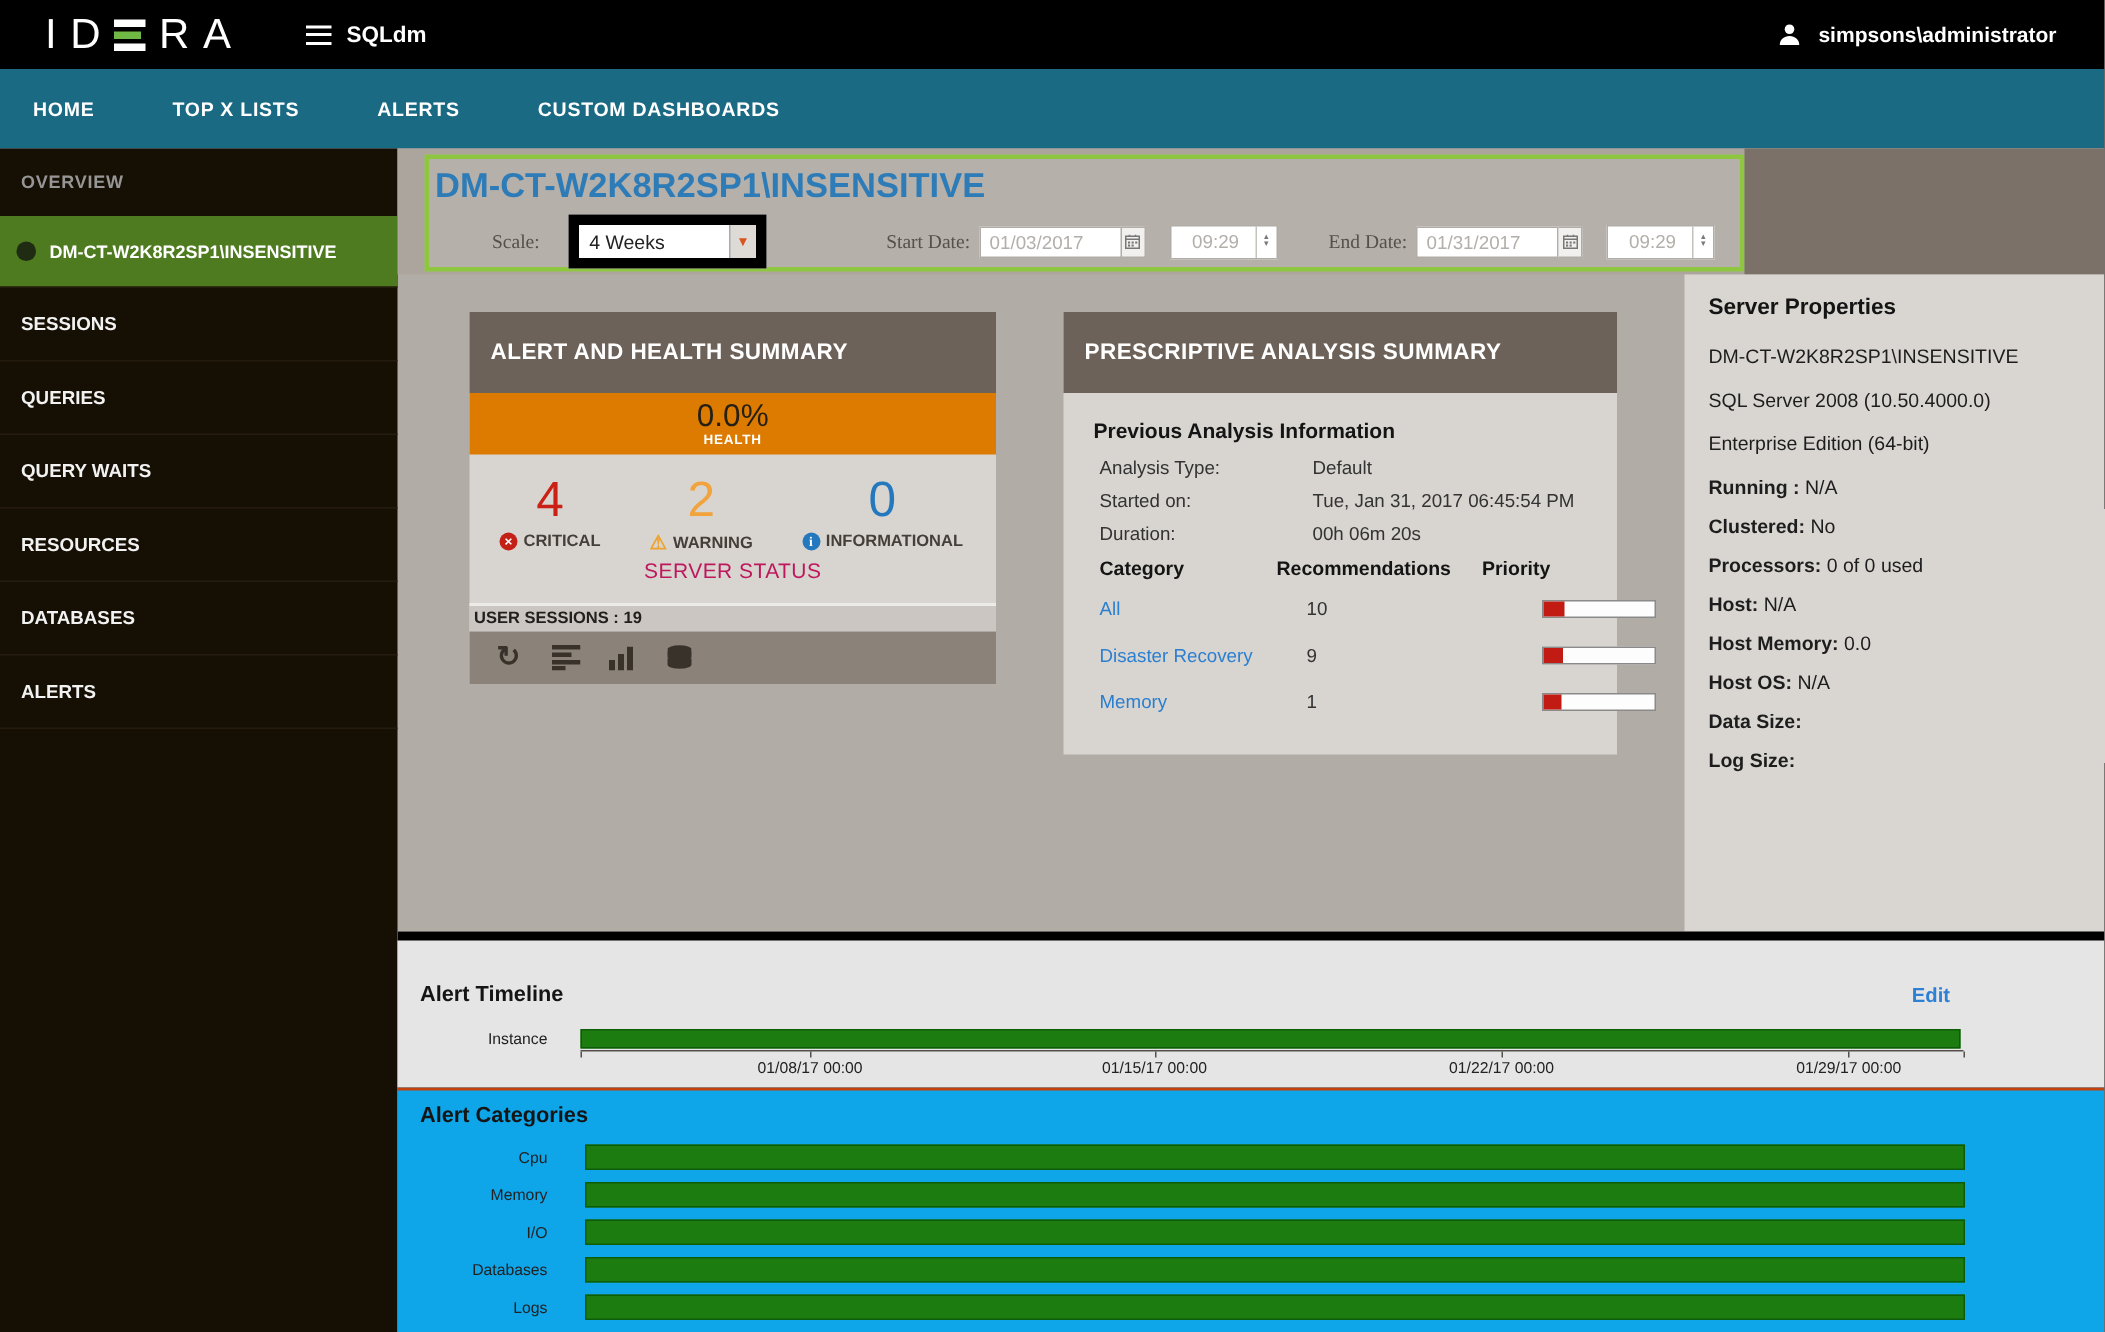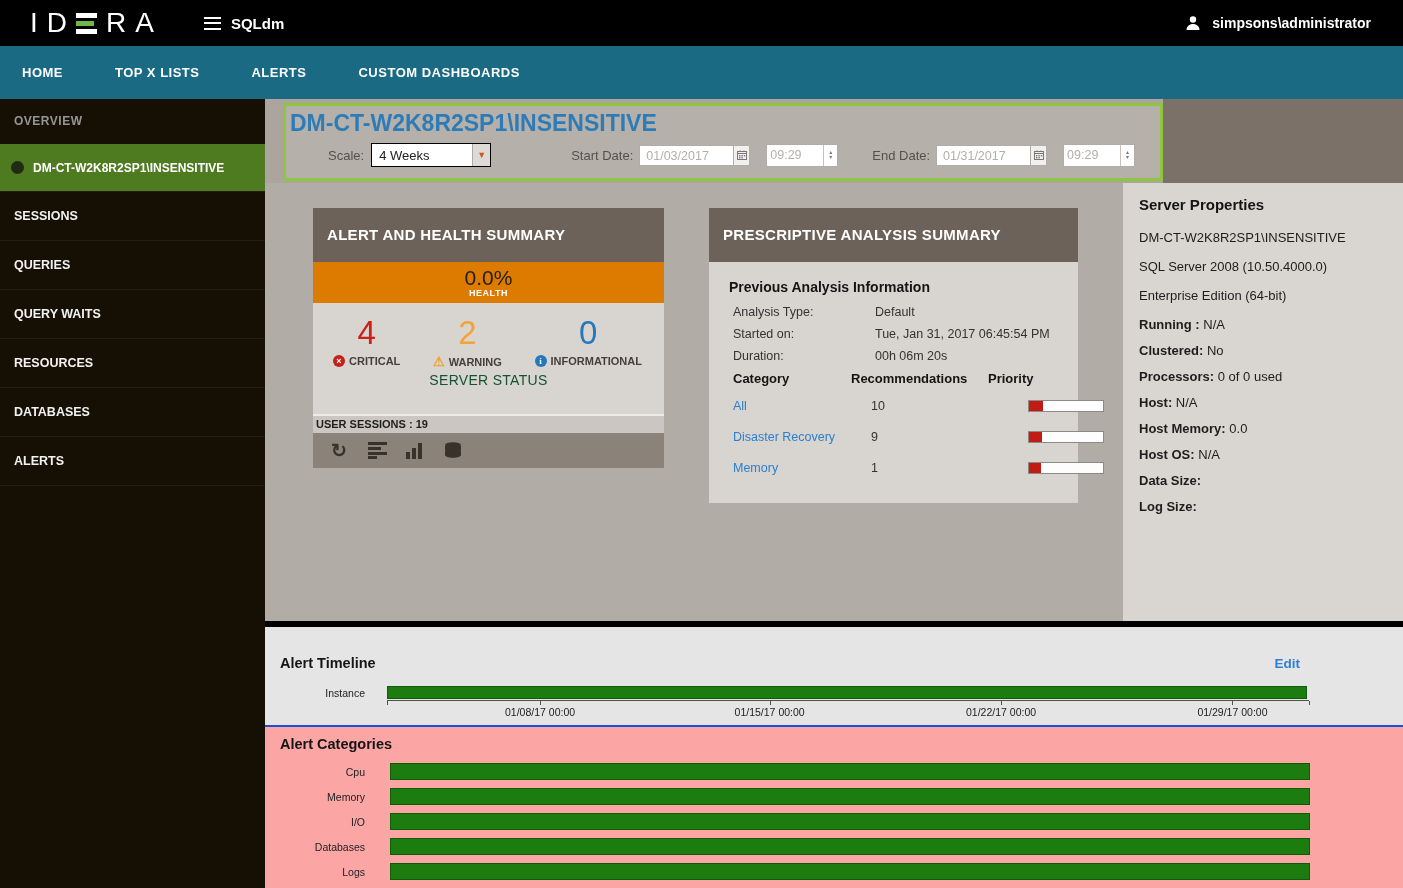--- a/index.html
+++ b/index.html
@@ -38,30 +38,30 @@
 
   
   .main{flex:1;display:flex;flex-direction:column;}
 
   
   .header-strip{height:84px;display:flex;background:#aca59e;}
   .instance-panel{margin:4px 0 0 18px;width:874px;height:72px;background:#b6b0ab;border:3px solid #8ec63f;}
   .strip-filler{flex:1;background:#7b7168;height:84px;}
   .inst-title{margin:4px 0 0 4px;font-size:23px;line-height:26px;font-weight:bold;color:#2e7cb7;}
   .controls{display:flex;align-items:center;margin:7px 0 0 42px;font-size:13px;color:#55504a;}
-  .controls label{white-space:nowrap;}
-  .select{margin-left:7px;width:118px;height:22px;background:#fff;border:1px solid #000000;display:flex;align-items:center;cursor:pointer;}
+  .controls label{white-space:nowrap;font-family:Liberation Serif, serif;}
+  .select{margin-left:19px;width:118px;height:22px;background:#fff;border:7px solid #000000;display:flex;align-items:center;cursor:pointer;}
   .select .val{flex:1;padding-left:7px;font-size:13px;color:#222;}
   .sel-arrow{width:17px;height:100%;background:#dedbd7;border-left:1px solid #aaa;display:flex;align-items:center;justify-content:center;font-size:9px;color:#d9541e;}
   .lab-start{margin-left:80px;} .lab-end{margin-left:34px;}
   .datewrap{display:flex;margin-left:6px;}
   .datebox{width:95px;height:21px;background:#fff;border:1px solid #b0aca7;font-size:12.5px;color:#b3afaa;line-height:21px;padding-left:6px;box-sizing:border-box;}
   .calbtn{width:16px;height:21px;background:#f2f0ee;border:1px solid #b0aca7;border-left:none;display:flex;align-items:center;justify-content:center;padding:0;cursor:pointer;}
   .timebox{margin-left:16px;width:70px;height:21px;background:#fff;border:1px solid #b0aca7;display:flex;box-sizing:content-box;}
-  .timebox .val{flex:1;font-size:12.5px;color:#b3afaa;line-height:21px;padding-left:3px;}
+  .timebox .val{flex:1;font-size:12.5px;color:#b3afaa;line-height:21px;padding-left:14px;}
   .spin{width:13px;border-left:1px solid #c6c2bd;display:flex;flex-direction:column;align-items:center;justify-content:center;font-size:6px;line-height:5px;color:#7a7a7a;cursor:pointer;}
 
   
   .content-row{display:flex;height:445px;}
   .cards{flex:1;display:flex;align-items:flex-start;padding-top:25px;}
   .card{background:#d8d4d0;}
   .card-head{height:54px;line-height:54px;background:#6d6259;color:#fff;font-size:15px;font-weight:bold;letter-spacing:.3px;padding-left:14px;white-space:nowrap;}
   .card-health{margin-left:48px;width:351px;}
   .card-prescriptive{margin-left:45px;width:369px;}
 
@@ -69,21 +69,21 @@
   .health-pct{font-size:21px;color:#262014;line-height:21px;}
   .health-lbl{font-size:9px;font-weight:bold;color:#fff;letter-spacing:.5px;}
   .stats{display:flex;justify-content:space-between;padding:12px 22px 4px 20px;}
   .stat{text-align:center;}
   .stat .num{font-size:33px;line-height:36px;margin-bottom:4px;}
   .num-critical{color:#ca2016;} .num-warning{color:#f2a33c;} .num-info{color:#2478be;}
   .stat .cap{display:flex;align-items:center;gap:4px;font-size:11px;font-weight:bold;color:#453f39;}
   .ic-critical{width:12px;height:12px;border-radius:50%;background:#c32017;color:#fff;font-size:9px;line-height:12px;text-align:center;font-weight:bold;}
   .ic-warning{color:#eca32f;font-size:13px;line-height:13px;}
   .ic-info{width:12px;height:12px;border-radius:50%;background:#2478be;color:#fff;font-size:9px;line-height:12px;text-align:center;font-weight:bold;font-family:"Liberation Serif",serif;}
-  .server-status{text-align:center;font-size:14px;color:#14532d;padding-bottom:26px;letter-spacing:.3px;}
+  .server-status{text-align:center;font-size:14px;color:#be185d;padding-bottom:14px;letter-spacing:.3px;}
   .sessions-band{border-top:2px solid #ecebe8;background:#cbc6c1;height:17px;line-height:17px;font-size:11px;font-weight:bold;color:#22201d;padding-left:3px;}
   .icons-band{height:35px;background:#8b827a;display:flex;align-items:center;gap:18px;padding-left:16px;color:#39322b;}
   .band-ic{display:flex;align-items:center;justify-content:center;width:20px;height:20px;cursor:pointer;}
   .band-ic svg{fill:#39322b;}
   .ic-refresh{font-size:19px;font-weight:bold;line-height:20px;}
 
   .presc-body{padding:17px 20px 20px 20px;}
   .sec-head{font-size:14px;font-weight:bold;color:#141414;margin:0 0 10px 0;}
   .info-row{display:grid;grid-template-columns:142px 1fr;font-size:12.5px;color:#333;margin:0 0 8px 4px;}
   .rec-head{margin-top:12px;}
@@ -108,21 +108,21 @@
   .tl-title{font-size:14.5px;font-weight:bold;color:#151515;}
   .edit-link{font-size:13.5px;font-weight:600;color:#2e80d5;cursor:pointer;text-decoration:none;}
   .chart-row{display:flex;align-items:center;margin-top:15px;}
   .chart-label{width:100px;text-align:right;font-size:10.5px;color:#222;padding-left:15px;box-sizing:border-box;}
   .gbar{margin-left:22px;width:920px;background:#1d7c10;border:1px solid #0c5c08;box-sizing:border-box;}
   .gbar.tl{height:13px;}
   .axis{position:relative;margin-left:122px;width:922px;border-top:1px solid #55504a;height:22px;margin-top:1px;}
   .tick{position:absolute;top:0;width:1px;height:4px;background:#55504a;}
   .axlab{position:absolute;top:5px;transform:translateX(-50%);font-size:10.5px;color:#222;white-space:nowrap;}
 
-  .categories{flex:1;background:#fca5a5;border-top:2px solid #1d4ed8;padding-top:9px;box-sizing:border-box;}
+  .categories{flex:1;background:#0ea5e9;border-top:2px solid #c2410c;padding-top:9px;box-sizing:border-box;}
   .cat-title{font-size:14.5px;font-weight:bold;color:#151515;padding-left:15px;margin-bottom:11px;}
   .cat-row{display:flex;align-items:center;margin-bottom:8px;}
   .cat-row .chart-label{width:100px;}
   .cat-row .gbar{margin-left:25px;height:17px;}
 </style>
 </head>
 <body>
 
 <div class="screen">
 

